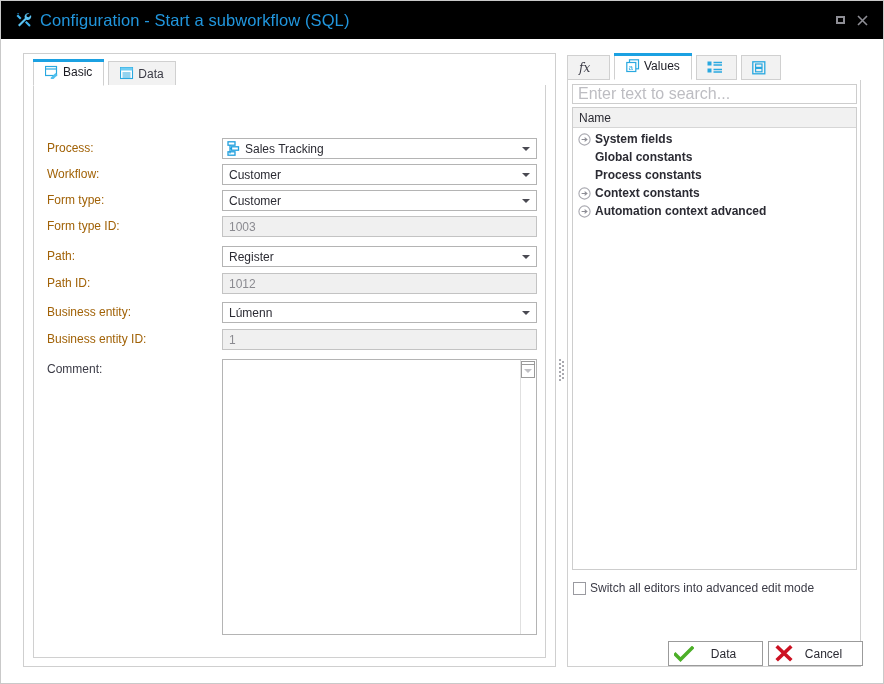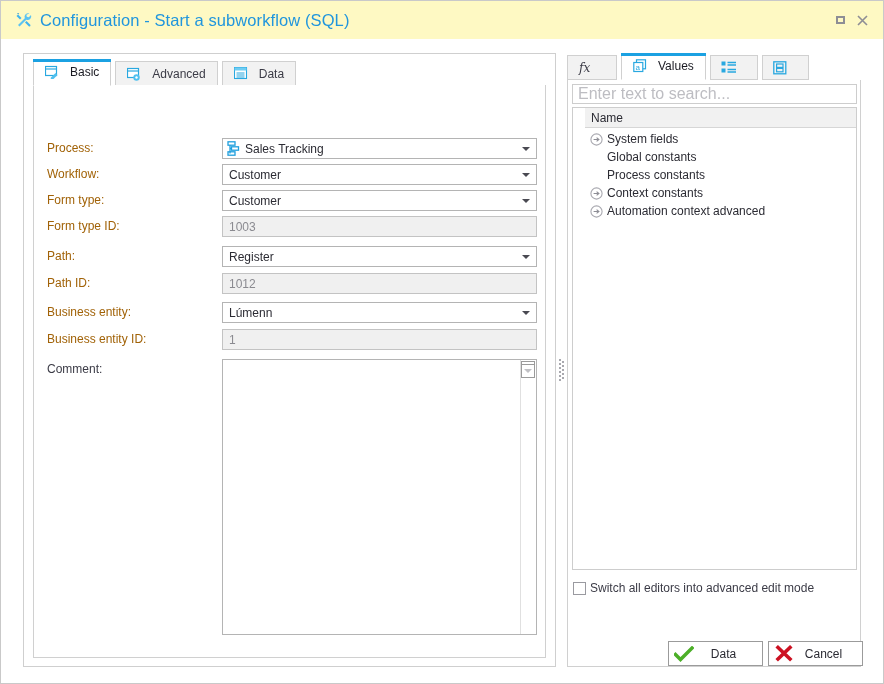--- a/index.html
+++ b/index.html
@@ -24,21 +24,21 @@
     background: #ffffff;
   }
 
   
   .titlebar {
     position: relative;
     height: 38px;
     display: flex;
     align-items: center;
     padding: 0 10px 0 14px;
-    background: #fef9c3;
+    background: #000000;
   }
   .title-icon {
     width: 18px;
     height: 18px;
     margin-right: 7px;
     flex: 0 0 auto;
   }
   .title-text {
     font-size: 16.5px;
     color: #2196dd;
@@ -112,21 +112,21 @@
     position: absolute;
     left: 0; top: 0;
     height: 27px;
     display: flex;
     align-items: flex-end;
   }
   .tab {
     height: 25px;
     display: flex;
     align-items: center;
-    gap: 10px;
+    gap: 3px;
     padding: 0 11px;
     box-sizing: border-box;
     background: #f2f2f2;
     border: 1px solid #d0d0d0;
     border-bottom: 1px solid #d0d0d0;
     font-size: 12px;
     color: #3b3b46;
     margin-right: 4px;
     cursor: default;
     position: relative;
@@ -317,21 +317,20 @@
   }
   .grid {
     position: absolute;
     left: 4px;
     top: 27px;
     width: 285px;
     height: 463px;
     box-sizing: border-box;
     border: 1px solid #cdcdcd;
     background: #ffffff;
-    padding-left: 12px;
   }
   .grid-head {
     height: 19px;
     background: #f1f1f1;
     border-bottom: 1px solid #d6d6d6;
     display: flex;
     align-items: center;
     padding-left: 6px;
     font-size: 12px;
     color: #2b2b33;
@@ -343,21 +342,21 @@
     align-items: center;
     font-size: 12px;
     color: #2b2b33;
     padding-left: 4px;
   }
   .exp {
     width: 15px; height: 15px;
     flex: 0 0 auto;
     margin-right: 3px;
   }
-  .tree-item .tl { white-space: nowrap; }
+  .tree-item .tl { white-space: nowrap; font-weight: bold; }
   .tree-item.indent { padding-left: 22px; }
 
   .switch-row {
     position: absolute;
     left: 5px;
     top: 501px;
     display: flex;
     align-items: center;
     gap: 4px;
     font-size: 12px;
@@ -447,31 +446,20 @@
               <svg width="15" height="14" viewBox="0 0 15 14">
                 <rect x="0.5" y="1.5" width="11" height="9" fill="#ffffff" stroke="#29a8e0" stroke-width="1.2"></rect>
                 <path d="M0.5 4 H11.5" stroke="#29a8e0" stroke-width="1.2"></path>
                 <path d="M6 12.5 L10.5 8 L12.5 10 L8 14.5 L5.5 14.5 Z" fill="#4fc0ef"></path>
               </svg>
             </span>
             <span>Basic</span>
           </div>
           <div class="tab">
             <span>
-              <svg width="15" height="14" viewBox="0 0 15 14">
-                <rect x="0.5" y="1.5" width="11" height="9" fill="#ffffff" stroke="#29a8e0" stroke-width="1.2"></rect>
-                <path d="M0.5 4 H11.5" stroke="#29a8e0" stroke-width="1.2"></path>
-                <circle cx="9.5" cy="10.5" r="3.2" fill="#4fc0ef"></circle>
-                <circle cx="9.5" cy="10.5" r="1.2" fill="#ffffff"></circle>
-              </svg>
-            </span>
-            <span>Advanced</span>
-          </div>
-          <div class="tab">
-            <span>
               <svg width="15" height="13" viewBox="0 0 15 13">
                 <rect x="0.5" y="0.5" width="12" height="11" fill="#ffffff" stroke="#29a8e0" stroke-width="1.1"></rect>
                 <rect x="0.5" y="0.5" width="12" height="3" fill="#6fcdf3"></rect>
                 <path d="M2.5 6 H10.5 M2.5 8 H10.5 M2.5 10 H10.5" stroke="#29a8e0" stroke-width="1.1"></path>
               </svg>
             </span>
             <span>Data</span>
           </div>
         </div>
       </div>

